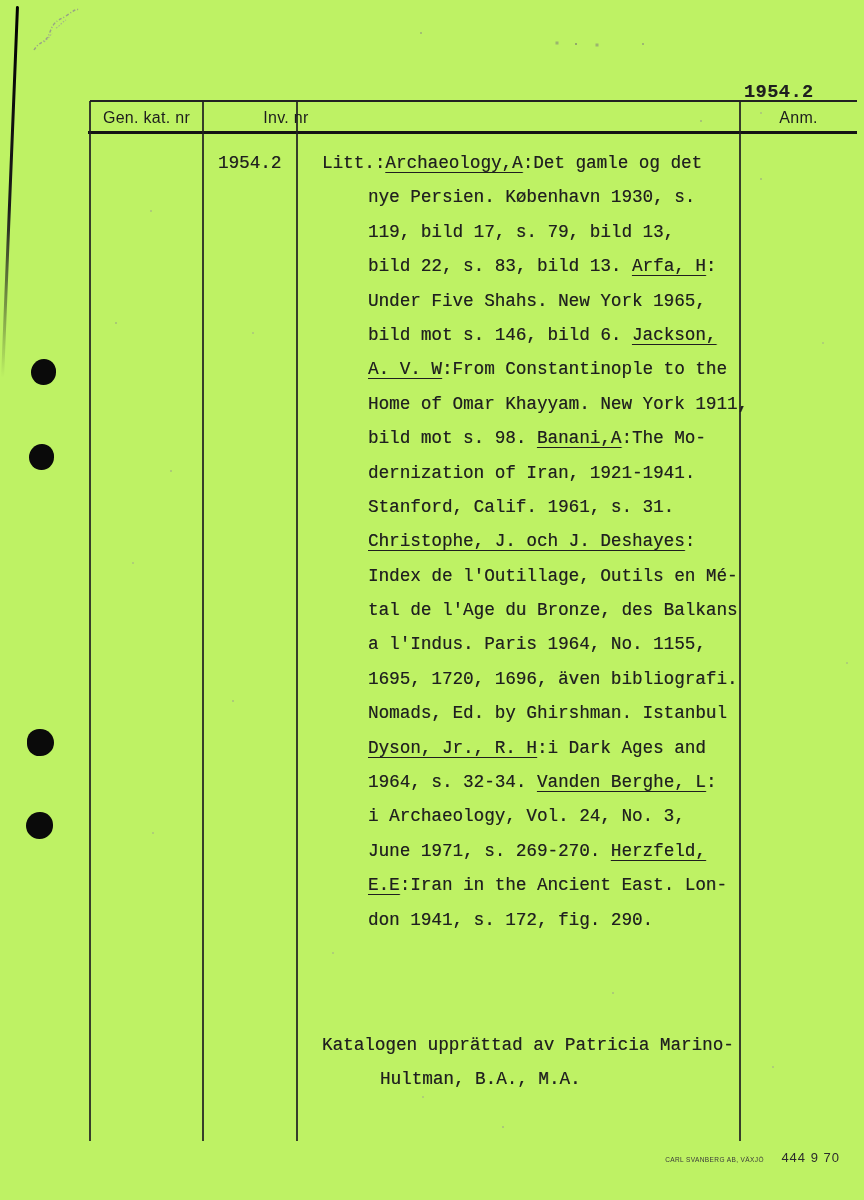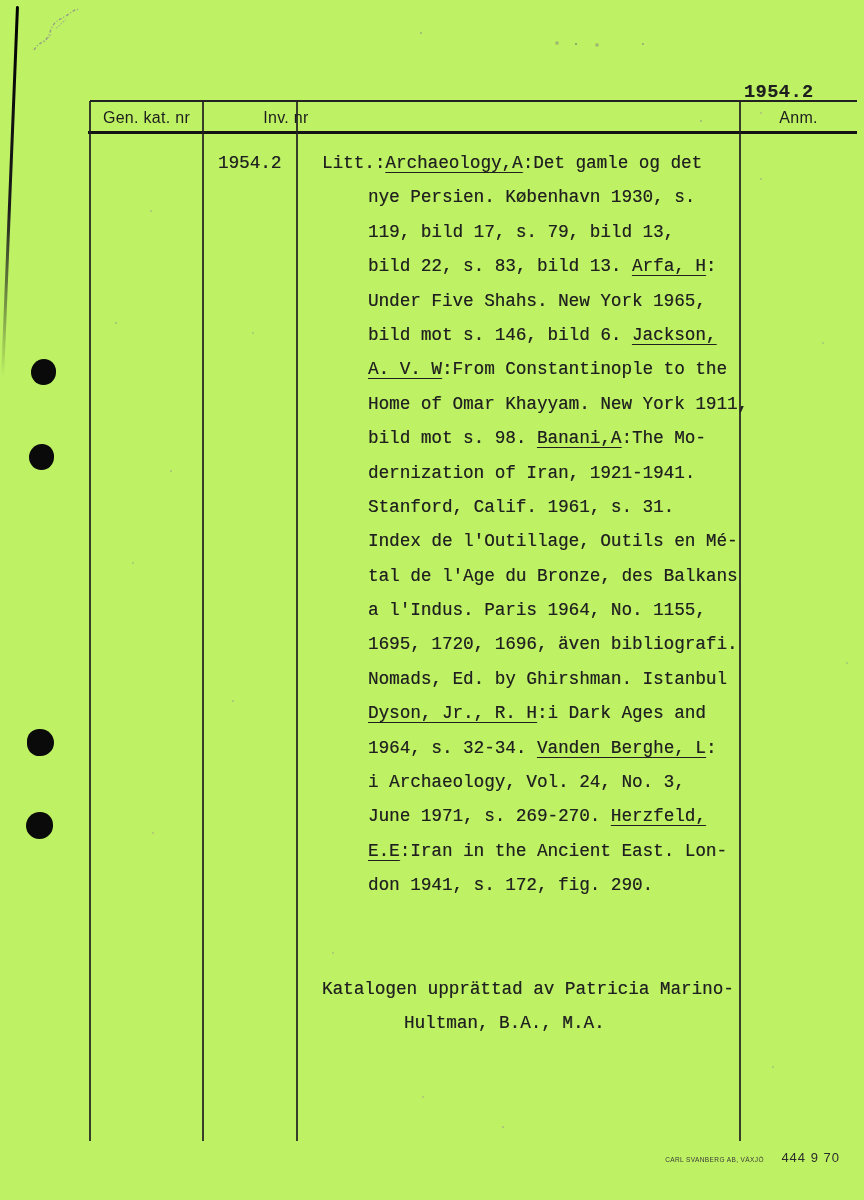--- a/index.html
+++ b/index.html
@@ -50,24 +50,24 @@
   .hdr.c1{left:90px;width:113px;}
   .hdr.c2{left:203px;width:94px;padding-left:36px;}
   .hdr.c4{left:740px;width:117px;}
   
   .tw{font-size:17.6px;line-height:34.4px;white-space:nowrap;
       text-shadow:.35px 0 0 rgba(25,25,25,.55);}
   .pageno{position:absolute;left:744px;top:76px;font-size:18.5px;letter-spacing:.5px;
       font-weight:bold;text-shadow:.3px 0 0 rgba(25,25,25,.5);}
   .invnr{position:absolute;left:218px;top:146px;}
   .litt{position:absolute;left:322px;top:146px;width:460px;}
-  .colophon{position:absolute;left:322px;top:972px;width:460px;}
+  .colophon{position:absolute;left:322px;top:1028px;width:460px;}
   .tl{height:34.4px;}
   .litt .ind1{margin-left:46px;}
-  .colophon .ind1{margin-left:82px;}
+  .colophon .ind1{margin-left:58px;}
   .u{text-decoration:underline;text-underline-offset:3.5px;text-decoration-thickness:1.3px;}
   
   .printmark{position:absolute;left:600px;top:1148px;width:240px;text-align:right;
       font-family:"Liberation Sans","DejaVu Sans",sans-serif;color:#3a3a3a;}
   .printmark .firm{font-size:6.5px;letter-spacing:.4px;}
   .printmark .code{font-size:13px;color:#2c2c2c;letter-spacing:1px;margin-left:13px;}
 </style>
 </head>
 <body>
 
@@ -104,20 +104,21 @@
       <div class="tl ind1"><span>nye Persien. København 1930, s.</span></div>
       <div class="tl ind1"><span>119, bild 17, s. 79, bild 13,</span></div>
       <div class="tl ind1"><span>bild 22, s. 83, bild 13. </span><span class="u">Arfa, H</span><span>:</span></div>
       <div class="tl ind1"><span>Under Five Shahs. New York 1965,</span></div>
       <div class="tl ind1"><span>bild mot s. 146, bild 6. </span><span class="u">Jackson,</span></div>
       <div class="tl ind1"><span class="u">A. V. W</span><span>:From Constantinople to the</span></div>
       <div class="tl ind1"><span>Home of Omar Khayyam. New York 1911,</span></div>
       <div class="tl ind1"><span>bild mot s. 98. </span><span class="u">Banani,A</span><span>:The Mo-</span></div>
       <div class="tl ind1"><span>dernization of Iran, 1921-1941.</span></div>
       <div class="tl ind1"><span>Stanford, Calif. 1961, s. 31.</span></div>
+      <div class="tl ind1"><span class="u">Christophe, J. och J. Deshayes</span><span>:</span></div>
       <div class="tl ind1"><span>Index de l'Outillage, Outils en Mé-</span></div>
       <div class="tl ind1"><span>tal de l'Age du Bronze, des Balkans</span></div>
       <div class="tl ind1"><span>a l'Indus. Paris 1964, No. 1155,</span></div>
       <div class="tl ind1"><span>1695, 1720, 1696, även bibliografi.</span></div>
       <div class="tl ind1"><span>Nomads, Ed. by Ghirshman. Istanbul</span></div>
       <div class="tl ind1"><span class="u">Dyson, Jr., R. H</span><span>:i Dark Ages and</span></div>
       <div class="tl ind1"><span>1964, s. 32-34. </span><span class="u">Vanden Berghe, L</span><span>:</span></div>
       <div class="tl ind1"><span>i Archaeology, Vol. 24, No. 3,</span></div>
       <div class="tl ind1"><span>June 1971, s. 269-270. </span><span class="u">Herzfeld,</span></div>
       <div class="tl ind1"><span class="u">E.E</span><span>:Iran in the Ancient East. Lon-</span></div>

